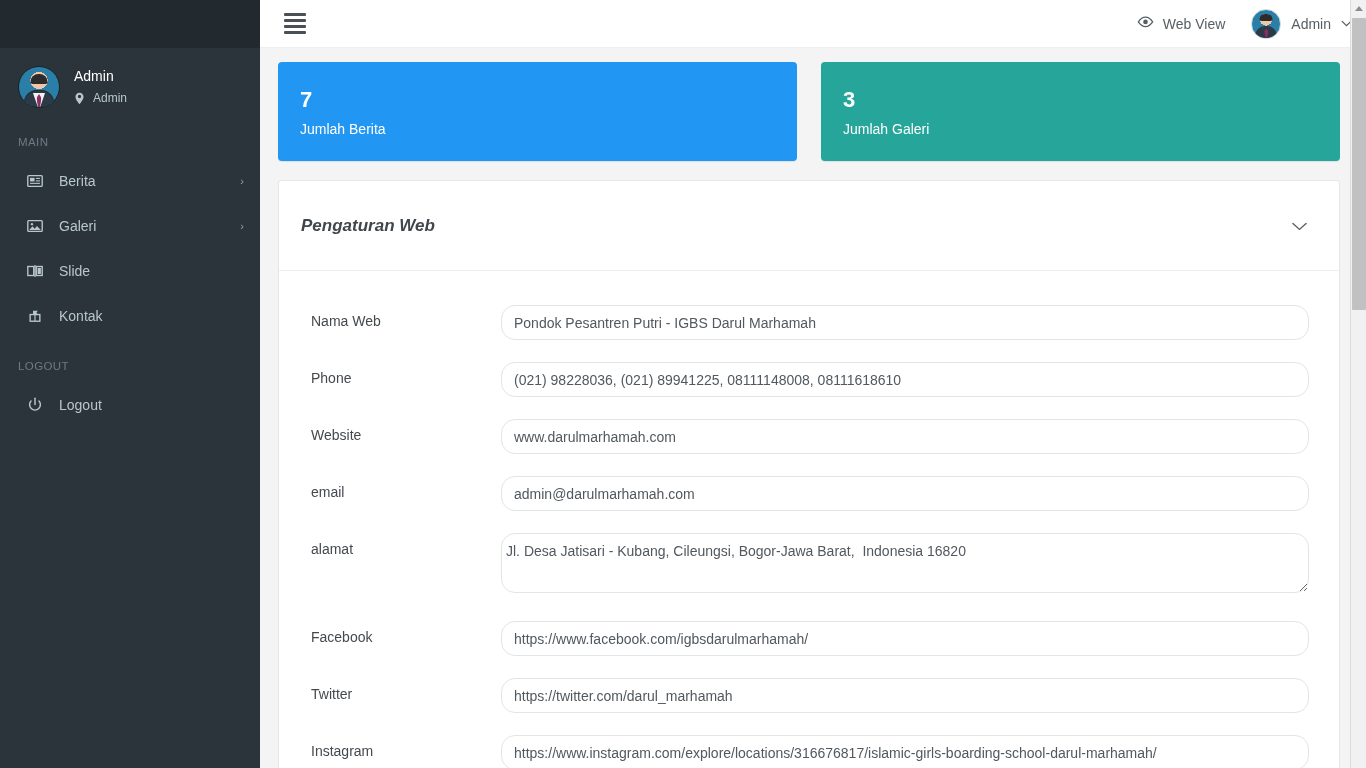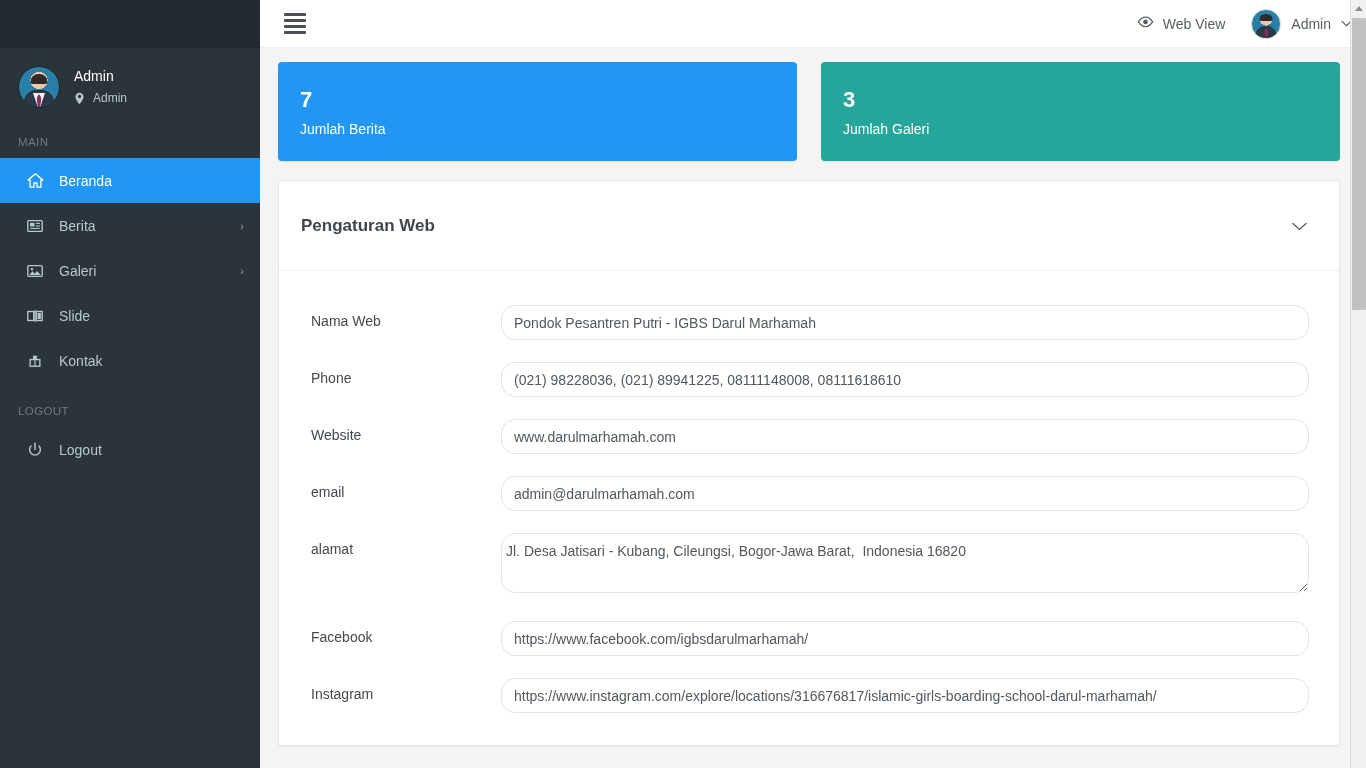--- a/index.html
+++ b/index.html
@@ -142,20 +142,21 @@
   .panel {
     margin-top: 19px; background: #fff;
     border: 1px solid #e7e7e7; border-radius: 3px;
     box-shadow: 0 1px 1px rgba(0,0,0,.05);
   }
   .panel-heading {
     height: 90px; display: flex; align-items: center;
     justify-content: space-between;
     padding: 0 26px 0 22px;
     border-bottom: 1px solid #eceef0;
+    font-style: italic;
   }
   .panel-title { font-size: 17px; color: #41464b; }
   .collapse-btn {
     background: none; border: none; cursor: pointer;
     color: #5b6166; font-size: 15px; padding: 4px 6px;
   }
   .panel-body { padding: 34px 30px 10px 32px; }
 
   .form-row {
     display: flex; align-items: flex-start;
@@ -220,29 +221,20 @@
           <svg class="pin-icon" viewBox="0 0 12 14">
             <path d="M6 0.6C3.5 0.6 1.6 2.5 1.6 5c0 3.2 4.4 8.2 4.4 8.2S10.4 8.2 10.4 5c0-2.5-1.9-4.4-4.4-4.4zm0 6a1.8 1.8 0 110-3.6 1.8 1.8 0 010 3.6z" fill="#b8c7ce"></path>
           </svg>
           <span>Admin</span>
         </div>
       </div>
     </div>
 
     <div class="menu-header">MAIN</div>
 
-    <a class="menu-item active" href="#">
-      <span class="mi-icon">
-        <svg viewBox="0 0 20 20" width="19" height="19">
-            <path d="M10 3L2.2 9.6h2.1V17h4.1v-4.4h3.2V17h4.1V9.6h2.1z" fill="none" stroke="#ffffff" stroke-width="1.4" stroke-linejoin="round"></path>
-          </svg>
-      </span>
-      <span class="mi-label">Beranda</span>
-      <span class="mi-arrow"></span>
-    </a>
 
     <a class="menu-item" href="#">
       <span class="mi-icon">
         <svg viewBox="0 0 20 20" width="18" height="18">
           <rect x="2" y="4" width="16" height="12" rx="1" fill="none" stroke="#b8c7ce" stroke-width="1.5"></rect>
           <rect x="4.5" y="6.5" width="5" height="4" fill="#b8c7ce"></rect>
           <rect x="11" y="6.5" width="4.5" height="1.2" fill="#b8c7ce"></rect>
           <rect x="11" y="9.3" width="4.5" height="1.2" fill="#b8c7ce"></rect>
           <rect x="4.5" y="12" width="11" height="1.2" fill="#b8c7ce"></rect>
         </svg>
@@ -378,20 +370,24 @@
           <div class="form-row textarea-row">
             <label class="form-label">alamat</label>
             <textarea class="form-control" style="">Jl. Desa Jatisari - Kubang, Cileungsi, Bogor-Jawa Barat,  Indonesia 16820</textarea>
           </div>
 
           <div class="form-row">
             <label class="form-label">Facebook</label>
             <input class="form-control" type="text" value="https://www.facebook.com/igbsdarulmarhamah/" style="">
           </div>
 
+          <div class="form-row">
+            <label class="form-label">Twitter</label>
+            <input class="form-control" type="text" value="https://twitter.com/darul_marhamah" style="">
+          </div>
 
           <div class="form-row">
             <label class="form-label">Instagram</label>
             <input class="form-control" type="text" value="https://www.instagram.com/explore/locations/316676817/islamic-girls-boarding-school-darul-marhamah/" style="">
           </div>
 
         </div>
       </section>
     </div>
   </div>

